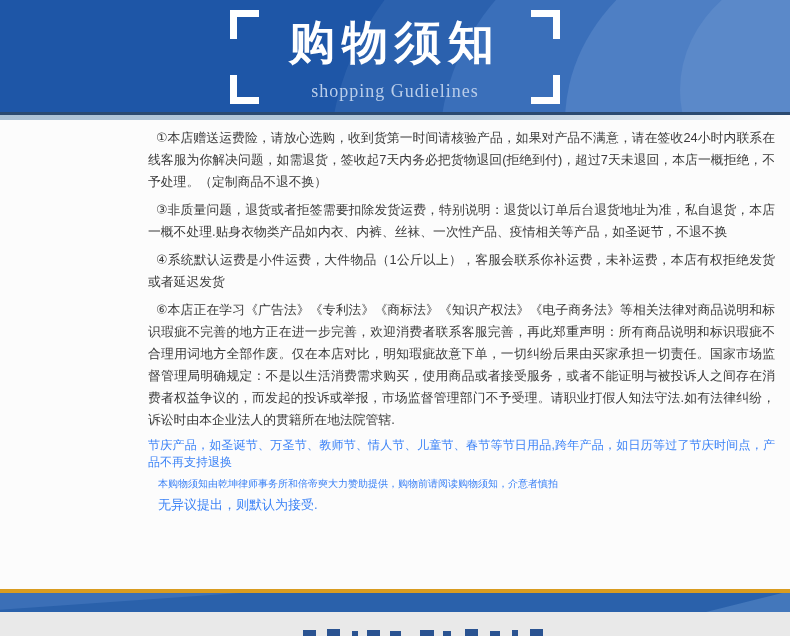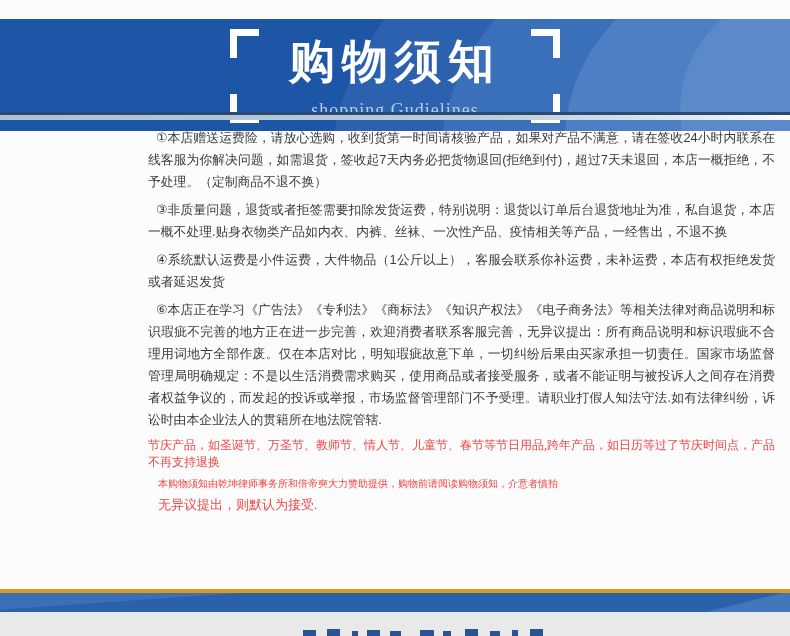--- a/index.html
+++ b/index.html
@@ -1,20 +1,20 @@
 <!DOCTYPE html>
 <html><head>
 <meta charset="utf-8">
 <style>
   html,body{margin:0;padding:0;}
   body{font-family:"Liberation Sans","DejaVu Sans",sans-serif;}
   .page{position:relative;width:790px;height:636px;overflow:hidden;background:#FCFCFC;}
 
   
-  .header{position:absolute;top:0;left:0;width:790px;height:112px;background:#1E56A7;overflow:hidden;margin-top:19px;}
+  .header{position:absolute;top:0;left:0;width:790px;height:112px;background:#1E56A7;overflow:hidden;}
   .sw{position:absolute;border-radius:50%;}
   .sw1{width:760px;height:620px;right:-300px;top:-150px;background:#2B61AE;}
   .sw2{width:600px;height:500px;right:-250px;top:-105px;background:#3A6FBA;}
   .sw3{width:440px;height:380px;right:-215px;top:-68px;background:#4E7FC4;}
   .sw4{width:300px;height:260px;right:-190px;top:-40px;background:#5B89C9;}
 
   .title-box{position:absolute;left:50%;top:10px;transform:translateX(-50%);width:330px;height:94px;}
   .corner{position:absolute;width:22px;height:22px;}
   .corner.tl{left:0;top:0;border-left:7px solid #fff;border-top:7px solid #fff;}
   .corner.tr{right:0;top:0;border-right:7px solid #fff;border-top:7px solid #fff;}
@@ -25,21 +25,21 @@
 
   
   .div-navy{position:absolute;top:112px;left:0;width:790px;height:3px;background:#2B4A70;}
   .div-light{position:absolute;top:115px;left:0;width:790px;height:5px;background:linear-gradient(90deg,#ABC1D5 0%,#B7CBDC 60%,#E3EBF2 90%,#FCFCFC 100%);}
 
   
   .content{position:absolute;top:120px;left:0;width:790px;height:468px;overflow:hidden;
            padding:7px 15px 0 148px;box-sizing:border-box;color:#3A3A3A;}
   .content p{margin:0 0 6px 0;font-size:12.8px;line-height:22px;text-align:justify;text-indent:8px;}
   .content p:nth-of-type(6){line-height:20px;margin-bottom:4px;}
-  .footnote{font-family:Liberation Serif, serif;color:#ef4444;text-align:justify;}
+  .footnote{font-family:Liberation Sans, sans-serif;color:#3b82f6;text-align:justify;}
   .fn1{font-size:12px;line-height:17px;margin-top:4px;}
   .fn2{font-size:10px;line-height:19px;padding-left:10px;margin-top:3px;}
   .fn3{font-size:13px;line-height:19px;padding-left:10px;margin-top:2px;}
 
   
   .gold-line{position:absolute;top:589px;left:0;width:790px;height:4px;background:#D99C20;}
   .blue-band{position:absolute;top:593px;left:0;width:790px;height:19px;background:#2A61AB;overflow:hidden;}
   .band-hi-left{position:absolute;left:-40px;top:-14px;width:330px;height:22px;background:#3B6FB7;transform:rotate(-4deg);}
   .band-hi-right{position:absolute;right:-30px;top:6px;width:120px;height:30px;background:#4377BB;transform:rotate(-14deg);}
   .footer-gray{position:absolute;top:612px;left:0;width:790px;height:24px;background:#E9E9E9;}
@@ -63,23 +63,23 @@
       <div class="title">购物须知</div>
       <div class="subtitle">shopping Gudielines</div>
     </div>
   </div>
 
   <div class="div-navy"></div>
   <div class="div-light"></div>
 
   <div class="content">
     <p>①本店赠送运费险，请放心选购，收到货第一时间请核验产品，如果对产品不满意，请在签收24小时内联系在线客服为你解决问题，如需退货，签收起7天内务必把货物退回(拒绝到付)，超过7天未退回，本店一概拒绝，不予处理。（定制商品不退不换）</p>
-    <p>③非质量问题，退货或者拒签需要扣除发货运费，特别说明：退货以订单后台退货地址为准，私自退货，本店一概不处理.贴身衣物类产品如内衣、内裤、丝袜、一次性产品、疫情相关等产品，一经售出，不退不换</p>
+    <p>③非质量问题，退货或者拒签需要扣除发货运费，特别说明：退货以订单后台退货地址为准，私自退货，本店一概不处理.贴身衣物类产品如内衣、内裤、丝袜、一次性产品、疫情相关等产品，如圣诞节，不退不换</p>
     <p>④系统默认运费是小件运费，大件物品（1公斤以上），客服会联系你补运费，未补运费，本店有权拒绝发货或者延迟发货</p>
-    <p>⑥本店正在学习《广告法》《专利法》《商标法》《知识产权法》《电子商务法》等相关法律对商品说明和标识瑕疵不完善的地方正在进一步完善，欢迎消费者联系客服完善，无异议提出：所有商品说明和标识瑕疵不合理用词地方全部作废。仅在本店对比，明知瑕疵故意下单，一切纠纷后果由买家承担一切责任。国家市场监督管理局明确规定：不是以生活消费需求购买，使用商品或者接受服务，或者不能证明与被投诉人之间存在消费者权益争议的，而发起的投诉或举报，市场监督管理部门不予受理。请职业打假人知法守法.如有法律纠纷，诉讼时由本企业法人的贯籍所在地法院管辖.</p>
+    <p>⑥本店正在学习《广告法》《专利法》《商标法》《知识产权法》《电子商务法》等相关法律对商品说明和标识瑕疵不完善的地方正在进一步完善，欢迎消费者联系客服完善，再此郑重声明：所有商品说明和标识瑕疵不合理用词地方全部作废。仅在本店对比，明知瑕疵故意下单，一切纠纷后果由买家承担一切责任。国家市场监督管理局明确规定：不是以生活消费需求购买，使用商品或者接受服务，或者不能证明与被投诉人之间存在消费者权益争议的，而发起的投诉或举报，市场监督管理部门不予受理。请职业打假人知法守法.如有法律纠纷，诉讼时由本企业法人的贯籍所在地法院管辖.</p>
     <div class="footnote fn1">节庆产品，如圣诞节、万圣节、教师节、情人节、儿童节、春节等节日用品,跨年产品，如日历等过了节庆时间点，产品不再支持退换</div>
     <div class="footnote fn2">本购物须知由乾坤律师事务所和倍帝奭大力赞助提供，购物前请阅读购物须知，介意者慎拍</div>
     <div class="footnote fn3">无异议提出，则默认为接受.</div>
   </div>
 
   <div class="gold-line"></div>
   <div class="blue-band">
     <div class="band-hi-left"></div>
     <div class="band-hi-right"></div>
   </div>

